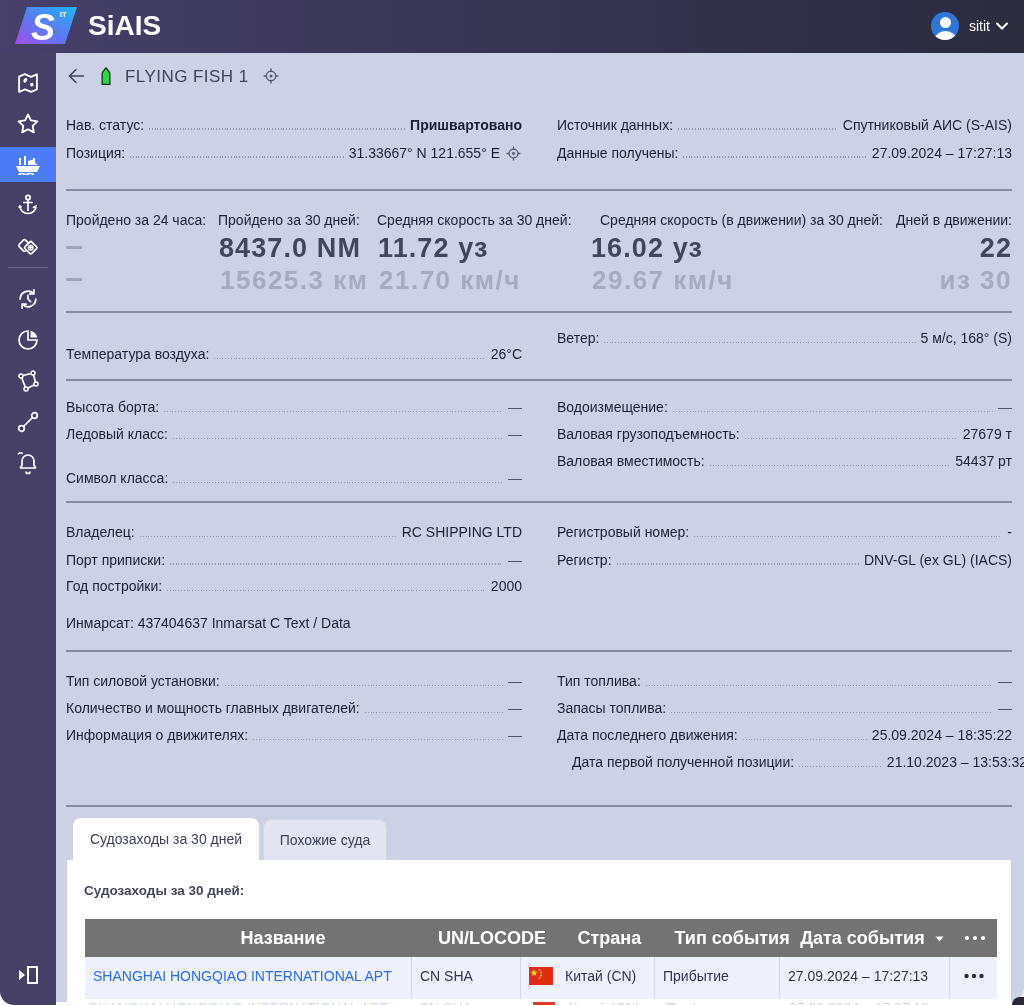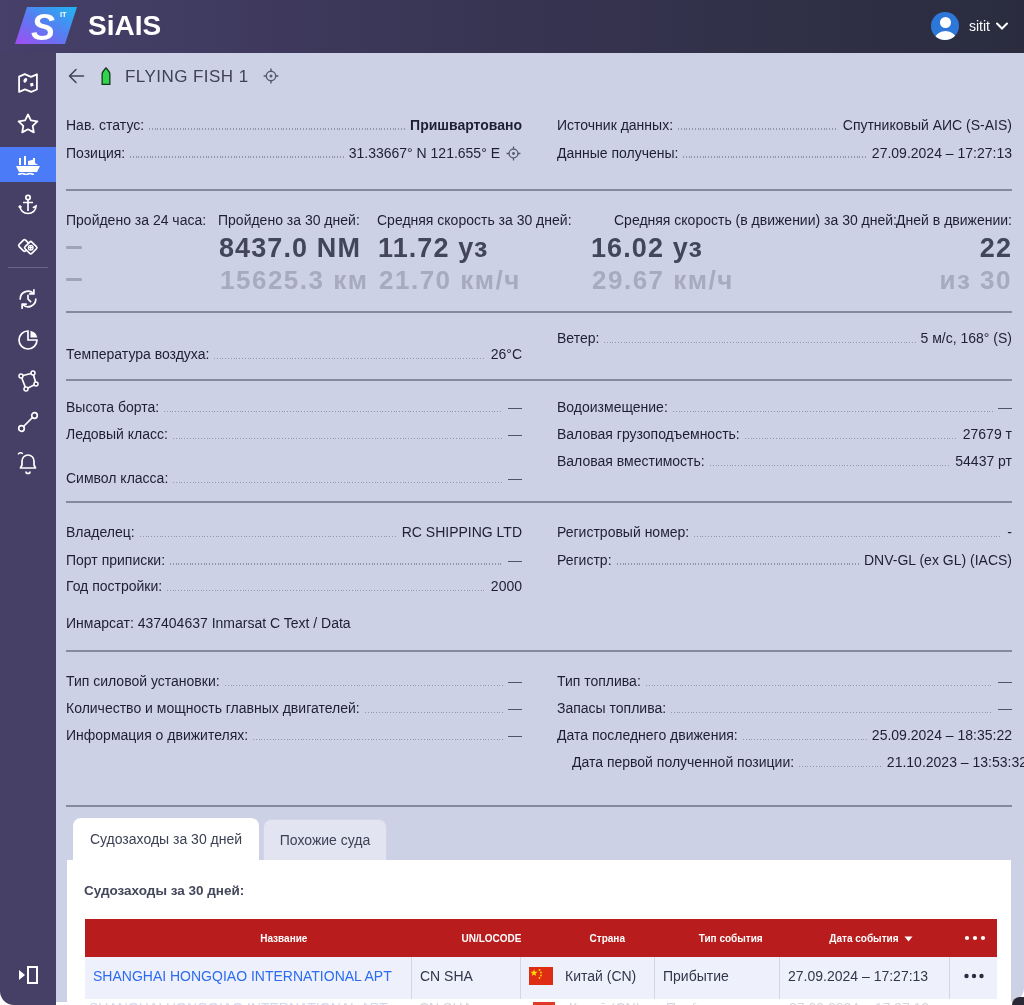--- a/index.html
+++ b/index.html
@@ -57,22 +57,22 @@
   border-radius:8px 8px 0 0; display:flex; align-items:center; justify-content:center;
   font-size:14px; color:#3c4154; z-index:2; }
 #tab2 { position:absolute; left:263px; top:819px; width:124px; height:41px; background:#e2e4f1;
   border:1px solid #d2d5e3; border-bottom:none; border-radius:8px 8px 0 0;
   display:flex; align-items:center; justify-content:center; font-size:14px; color:#3c4154; z-index:2; }
 
 
 #card { position:absolute; left:67px; top:860px; width:944px; height:145px; background:#fff; z-index:1; }
 #cardtitle { position:absolute; left:84px; top:883px; font-size:13.5px; font-weight:bold; color:#434759; z-index:2; }
 #tbl { position:absolute; left:85px; top:919px; width:912px; z-index:2; }
-#thead { display:flex; height:38px; background:#b91c1c; color:#fff;
-  font-size:10px; font-weight:bold; align-items:center;padding-left:43px; }
+#thead { display:flex; height:38px; background:#737373; color:#fff;
+  font-size:18px; font-weight:bold; align-items:center;padding-left:43px; }
 #thead > div { text-align:center; }
 #thead .c5 { display:flex; align-items:center; justify-content:center; }
 #thead .c6 svg { display:block; }
 #trow { display:flex; height:42px; background:#eef0fb; font-size:14px; color:#32364a; }
 #trow > div { height:42px; display:flex; align-items:center; border-right:1px solid #d4d6e4; padding:0 0 4px 8px; }
 #trow > div:last-child { border-right:none; }
 .c1 { width:327px; } .c2 { width:109px; } .c3 { width:134px; } .c4 { width:125px; }
 .c5 { width:170px; } .c6 { width:47px; }
 .lnk { color:#2d6cf0; }
 </style>
@@ -118,21 +118,21 @@
   <div class="row rcol" style="top:144.5px;">
       <span>Данные получены:</span>
       <span class="dots"></span>
       <span>27.09.2024 – 17:27:13</span>
     </div>
   <div class="hr" style="top:189px;"></div>
 
   <div class="slabel" style="left:66px; top:212px;">Пройдено за 24 часа:</div>
   <div class="slabel" style="left:218px; top:212px;">Пройдено за 30 дней:</div>
   <div class="slabel" style="left:377px; top:212px;">Средняя скорость за 30 дней:</div>
-  <div class="slabel" style="left:614px; top:212px;text-align:right;">Средняя скорость (в движении) за 30 дней:</div>
+  <div class="slabel" style="left:600px; top:212px;text-align:right;">Средняя скорость (в движении) за 30 дней:</div>
   <div class="slabel" style="left:66px; top:212px; width:946px; text-align:right;">Дней в движении:</div>
   <div class="sdash" style="left:66px; top:246px;"></div>
   <div class="sv1" style="left:219px; top:233px;">8437.0 NM</div>
   <div class="sv1" style="left:378px; top:233px;">11.72 уз</div>
   <div class="sv1" style="left:591px; top:233px;">16.02 уз</div>
   <div class="sv1" style="left:66px; top:233px; width:946px; text-align:right;">22</div>
   <div class="sdash" style="left:66px; top:278px;"></div>
   <div class="sv2" style="left:220px; top:265px;">15625.3 км</div>
   <div class="sv2" style="left:379px; top:265px;">21.70 км/ч</div>
   <div class="sv2" style="left:592px; top:265px;">29.67 км/ч</div>

